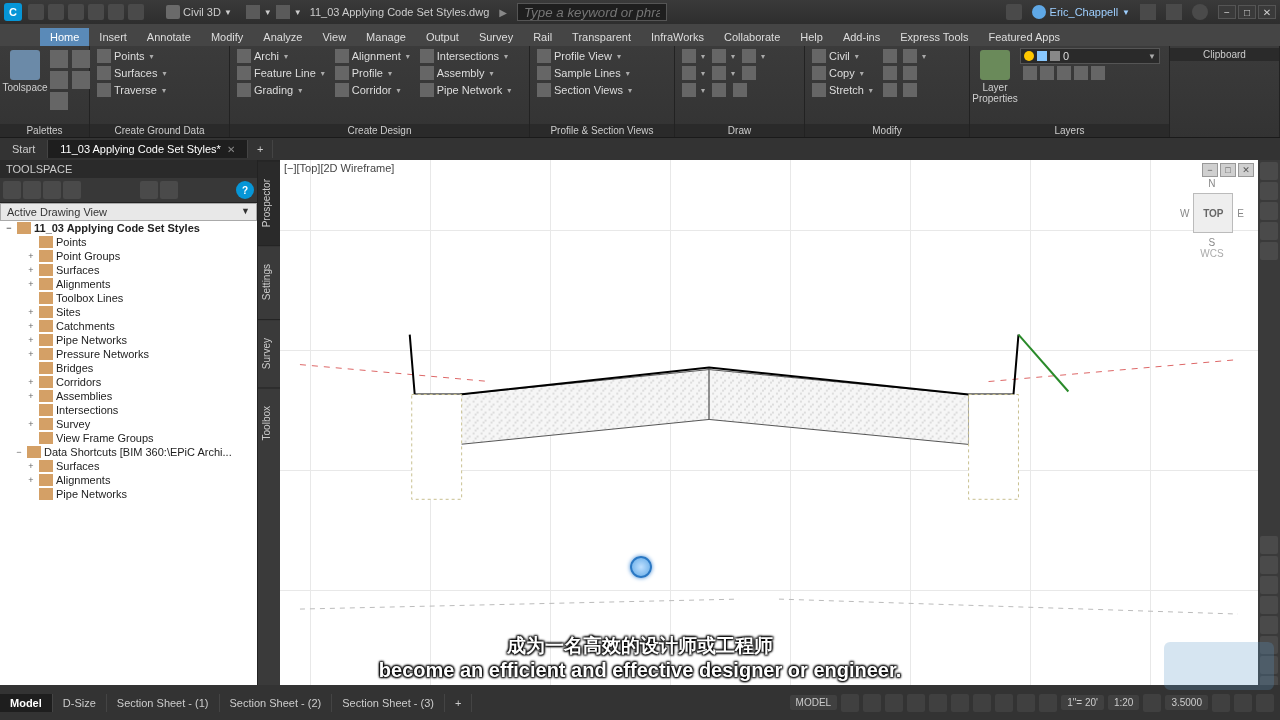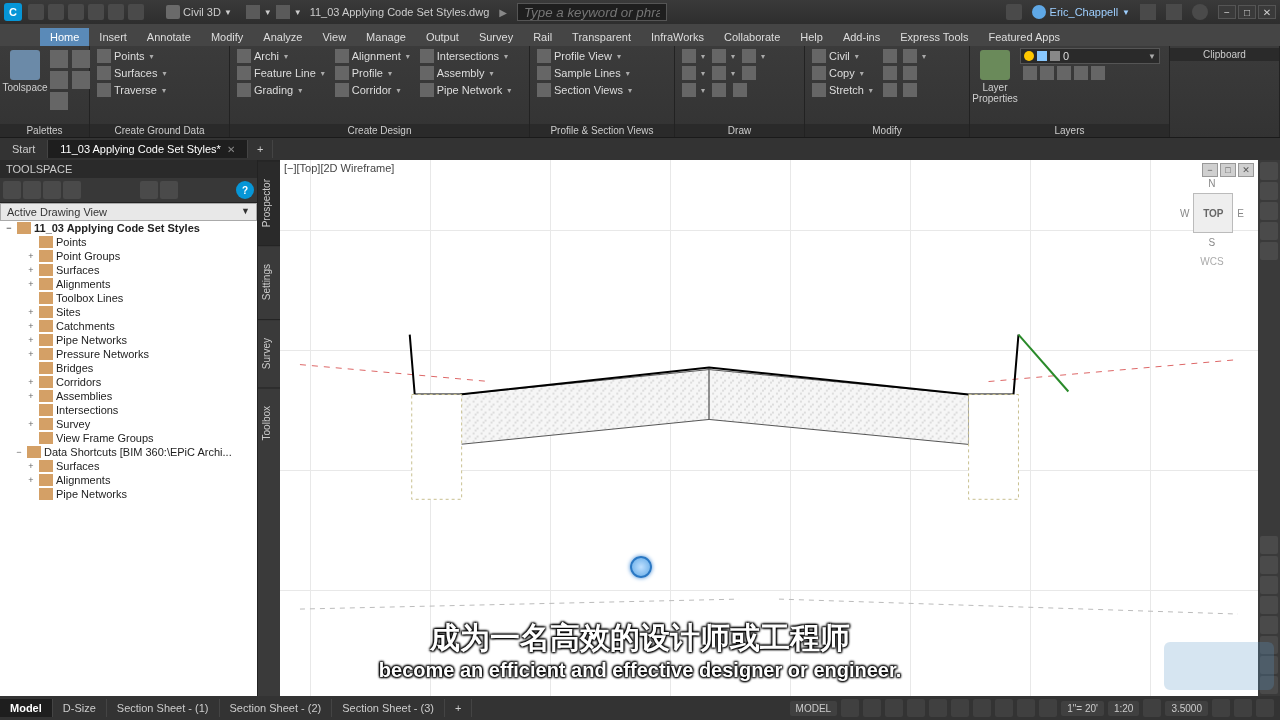--- a/index.html
+++ b/index.html
@@ -74,30 +74,30 @@
 .drawing { position:absolute; inset:0; }
 .viewcube { position:absolute; top:18px; right:14px; text-align:center; color:#888; font-size:10px; }
 .viewcube .cube { width:40px; height:40px; background:#eee; border:1px solid #bbb; margin:4px auto; display:flex; align-items:center; justify-content:center; color:#666; font-weight:bold; }
 .cursor-icon { position:absolute; left:350px; top:396px; width:22px; height:22px; border-radius:50%; background:radial-gradient(#bfe0ff,#5fa8e6); border:2px solid #2a78c4; box-shadow:0 0 4px #4a90d8; }
 .vp-ctrls { position:absolute; top:3px; right:4px; display:flex; gap:2px; }
 .vp-ctrls span { width:16px; height:14px; background:#d0d0d0; border:1px solid #999; font-size:9px; display:flex; align-items:center; justify-content:center; color:#555; }
 
 .right-sidebar { width:22px; background:#3a3a3a; display:flex; flex-direction:column; gap:2px; padding:2px; }
 .right-sidebar span { width:18px; height:18px; background:#4a4a4a; border-radius:2px; }
 
-.layout-tabs { position:absolute; bottom:0; left:0; right:0; height:24px; background:#333; display:flex; align-items:center; }
+.layout-tabs { position:absolute; bottom:0; left:0; right:0; height:35px; background:#333; display:flex; align-items:center; }
 .layout-tab { padding:3px 10px; font-size:11px; color:#ccc; border-right:1px solid #444; cursor:pointer; }
 .layout-tab.active { background:#1e1e1e; color:#fff; font-weight:bold; }
 .status-right { margin-left:auto; display:flex; align-items:center; gap:4px; padding-right:6px; }
 .status-right span { padding:2px 6px; background:#404040; font-size:10px; color:#ccc; border-radius:2px; cursor:pointer; }
 .status-right .ic { width:18px; height:18px; padding:0; }
 
 .subtitle-overlay { position:absolute; left:50%; bottom:38px; transform:translateX(-50%); text-align:center; pointer-events:none; z-index:10; }
 .subtitle-overlay div { color:#fff; font-weight:bold; text-shadow: -1px -1px 2px #000, 1px -1px 2px #000, -1px 1px 2px #000, 1px 1px 2px #000; white-space:nowrap; }
-.sub-cn { font-size:30px; }
+.sub-cn { font-size:19px; }
 .sub-en { font-size:20px; }
 
 .watermark-badge { position:absolute; right:6px; bottom:30px; width:110px; height:48px; background:rgba(90,150,200,0.25); border-radius:6px; }
 </style>
 </head>
 <body>
 
 <div class="titlebar">
   <div class="app-icon">C</div>
   <div class="qat">
@@ -556,21 +556,21 @@
     </svg>
     <div class="cursor-icon"></div>
     <div class="viewcube">
       <div>N</div>
       <div style="display:flex;align-items:center;gap:4px;justify-content:center">
         <span>W</span>
         <div class="cube">TOP</div>
         <span>E</span>
       </div>
       <div>S</div>
-      <div style="margin-top:8px;color:#aaa">WCS</div>
+      <div style="color:#aaa">WCS</div>
     </div>
   </div>
 
   <div class="right-sidebar">
     <span></span>
     <span></span>
     <span></span>
     <span></span>
     <span></span>
     <span style="margin-top:auto"></span>

